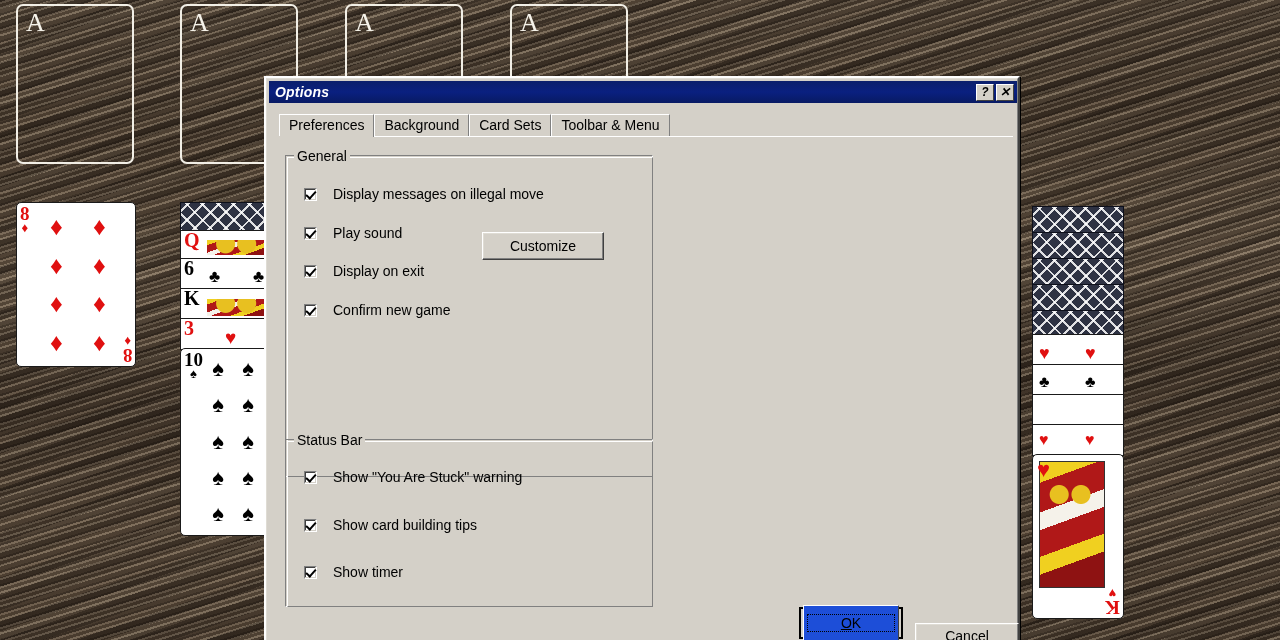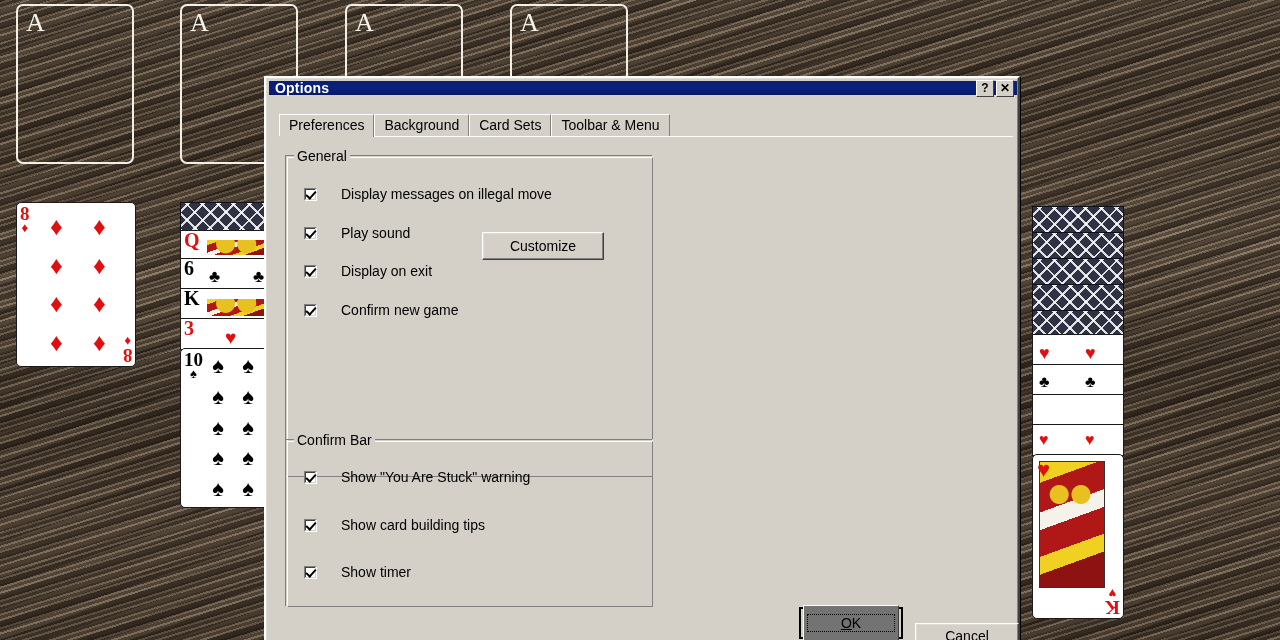--- a/index.html
+++ b/index.html
@@ -122,23 +122,23 @@
     position: absolute; inset: 0;
     border-top: 1px solid #dfdcd4;
     border-left: 1px solid #dfdcd4;
     border-right: 1px solid #808080;
     border-bottom: 1px solid #808080;
     box-sizing: border-box;
   }
 
   #titlebar {
     position: absolute; left: 2px; top: 2px;
-    width: 748px; height: 14px;
+    width: 748px; height: 22px;
     background: linear-gradient(180deg, #0b1f6b 0%, #0a2080 50%, #081a63 100%);
-    display: flex; align-items: center;
+    display: flex; align-items: center; font-style: italic;
   }
   #title-text {
     color: #fff; font-size: 14px; font-weight: bold;
     margin-left: 6px; letter-spacing: 0.2px;
     font-family: "Liberation Sans", sans-serif;
   }
   .tb-btns { margin-left: auto; display: flex; gap: 2px; margin-right: 3px; }
   .tb-btn {
     width: 18px; height: 17px;
     background: #d4d0c8;
@@ -214,21 +214,21 @@
     box-shadow: inset -1px -1px 0 #d4d0c8, inset 1px 1px 0 #404040;
     position: relative; flex: none;
   }
   .cbox.checked::after {
     content: ""; position: absolute;
     left: 3px; top: 0px; width: 4px; height: 8px;
     border-right: 2px solid #000; border-bottom: 2px solid #000;
     transform: rotate(42deg);
   }
   .cblabel {
-    margin-left: 24px; font-size: 14px; color: #000;
+    margin-left: 16px; font-size: 14px; color: #000;
     white-space: nowrap; font-family: "Liberation Sans", sans-serif; text-align: center;
   }
 
   .btn {
     background: #d4d0c8; color: #000;
     font-size: 14px; text-align: center;
     border-top: 1px solid #fff; border-left: 1px solid #fff;
     border-right: 1px solid #404040; border-bottom: 1px solid #404040;
     box-shadow: inset -1px -1px 0 #808080, inset 1px 1px 0 #dfdcd4;
     box-sizing: border-box; cursor: default;
@@ -239,21 +239,21 @@
   #customize-btn { position: absolute; left: 196px; top: 64px; width: 122px; height: 28px; }
 
   #btnbar { position: absolute; left: 0; top: 520px; width: 752px; height: 56px; }
   #ok-btn {
     position: absolute; left: 532px; top: 8px; width: 104px; height: 32px;
     border: 2px solid #000; background: #d4d0c8;
     display: flex; align-items: center; justify-content: center;
     box-sizing: border-box; cursor: default;
   }
   #ok-inner {
-    width: 96px; height: 37px; background: #737373;
+    width: 96px; height: 37px; background: #1d4ed8;
     border-top: 1px solid #fff; border-left: 1px solid #fff;
     border-right: 1px solid #404040; border-bottom: 1px solid #404040;
     box-sizing: border-box;
     display: flex; align-items: center; justify-content: center;
   }
   #ok-focus {
     width: 88px; height: 18px; border: 1px dotted #000;
     display: flex; align-items: center; justify-content: center;
     box-sizing: border-box; font-size: 14px;
     font-family: "Liberation Sans", sans-serif;
@@ -316,21 +316,21 @@
   <div class="stack-strip" style="left:180px; top:288px; width:92px; height:32px;">
     <span class="strip-rank pip-blk">K</span>
     <div class="facecard-art" style="left:26px; top:10px; right:2px; bottom:3px;"></div>
   </div>
 
   <div class="stack-strip" style="left:180px; top:318px; width:92px; height:32px;">
     <span class="strip-rank pip-red">3</span>
     <span class="pip-red" style="position:absolute;left:44px;top:8px;font-size:19px;">♥</span>
   </div>
 
-  <div class="card" style="left:180px; top:348px; width:92px; height:160px;text-decoration:underline;">
+  <div class="card" style="left:180px; top:348px; width:92px; height:188px;text-decoration:underline;">
     <div class="corner tl pip-blk">
       <span class="rk">10</span>
       <span class="st">♠</span>
     </div>
     <div class="pipgrid pip-blk" style="inset:2px 8px 2px 22px;font-size:22px;">
       <span>♠</span>
         <span>♠</span>
       <span>♠</span>
         <span>♠</span>
       <span>♠</span>
@@ -414,21 +414,21 @@
         <span class="cblabel">Display on exit</span>
       </div>
 
       <div class="cbrow" style="top:146px;">
         <span class="cbox checked"></span>
         <span class="cblabel">Confirm new game</span>
       </div>
     </div>
 
     <div class="groupbox" style="left:6px; top:302px; width:368px; height:168px;">
-      <span class="gb-title">Confirm Bar</span>
+      <span class="gb-title">Status Bar</span>
 
       <div class="cbrow" style="top:29px;">
         <span class="cbox checked"></span>
         <span class="cblabel">Show "You Are Stuck" warning</span>
       </div>
 
       <div class="cbrow" style="top:77px;">
         <span class="cbox checked"></span>
         <span class="cblabel">Show card building tips</span>
       </div>

